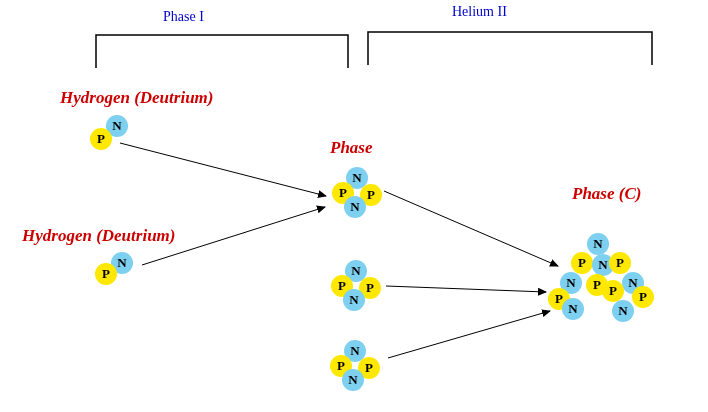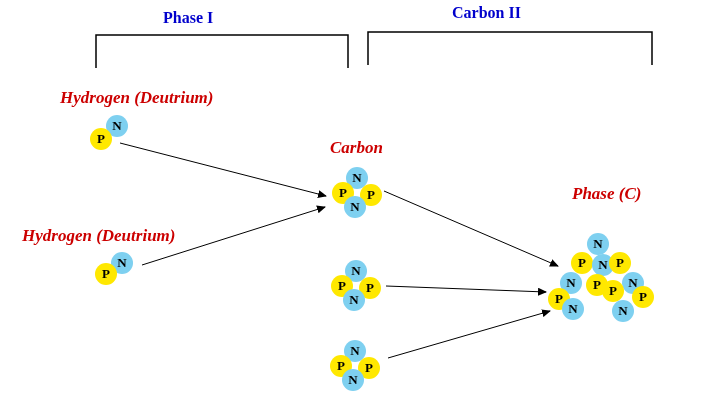--- a/index.html
+++ b/index.html
@@ -6,22 +6,22 @@
   #stage {
     position: relative;
     width: 708px;
     height: 412px;
     background: #ffffff;
     overflow: hidden;
     font-family: "Liberation Serif", "DejaVu Serif", serif;
   }
   .phase-title {
     position: absolute;
-    font-size: 16px;
-    font-weight: bold;
+    font-size: 14px;
+    font-weight: normal;
     color: var(--phase-blue, #0000CC);
     white-space: nowrap;
   }
   .red-label {
     position: absolute;
     font-size: 17px;
     font-weight: bold;
     font-style: italic;
     color: var(--label-red, #CC0000);
     white-space: nowrap;
@@ -66,25 +66,25 @@
     <polyline points="368,65 368,32 652,32 652,65" fill="none" stroke="#000000" stroke-width="1.5"></polyline>
 
     <line x1="120" y1="143" x2="326" y2="196" stroke="#000000" stroke-width="1" marker-end="url(#ah)"></line>
     <line x1="142" y1="265" x2="325" y2="207" stroke="#000000" stroke-width="1" marker-end="url(#ah)"></line>
     <line x1="384" y1="191" x2="558" y2="266" stroke="#000000" stroke-width="1" marker-end="url(#ah)"></line>
     <line x1="386" y1="286" x2="546" y2="292" stroke="#000000" stroke-width="1" marker-end="url(#ah)"></line>
     <line x1="388" y1="358" x2="550" y2="311" stroke="#000000" stroke-width="1" marker-end="url(#ah)"></line>
   </svg>
 
   <div class="phase-title" style="left:163px; top:9px;">Phase I</div>
-  <div class="phase-title" style="left:452px; top:4px;">Carbon II</div>
+  <div class="phase-title" style="left:452px; top:4px;">Helium II</div>
 
   <div class="red-label" style="left:60px; top:88px;">Hydrogen (Deutrium)</div>
   <div class="red-label" style="left:22px; top:226px;">Hydrogen (Deutrium)</div>
-  <div class="red-label" style="left:330px; top:138px;">Carbon</div>
+  <div class="red-label" style="left:330px; top:138px;">Phase</div>
   <div class="red-label" style="left:572px; top:184px;">Phase (C)</div>
 
 <div class="cluster" style="left: 90px; top: 115px;">
       <div class="nucleon neutron" style="left: 16px; top: 0px;">N</div>
       <div class="nucleon proton" style="left: 0px; top: 13px;">P</div>
     </div>
     <div class="cluster" style="left: 95px; top: 252px;">
       <div class="nucleon neutron" style="left: 16px; top: 0px;">N</div>
       <div class="nucleon proton" style="left: 0px; top: 11px;">P</div>
     </div>

